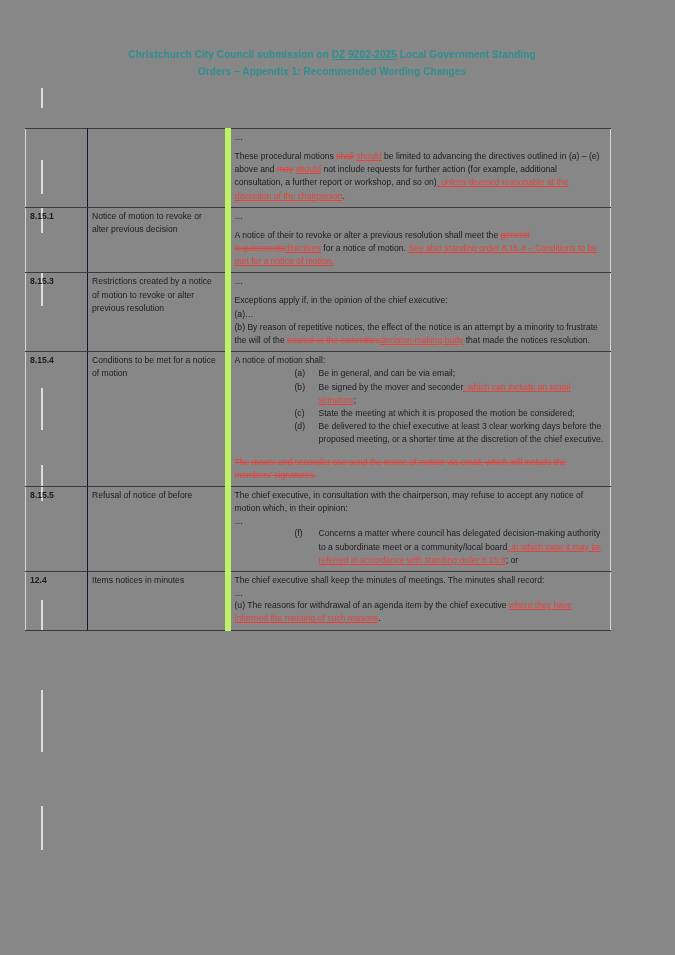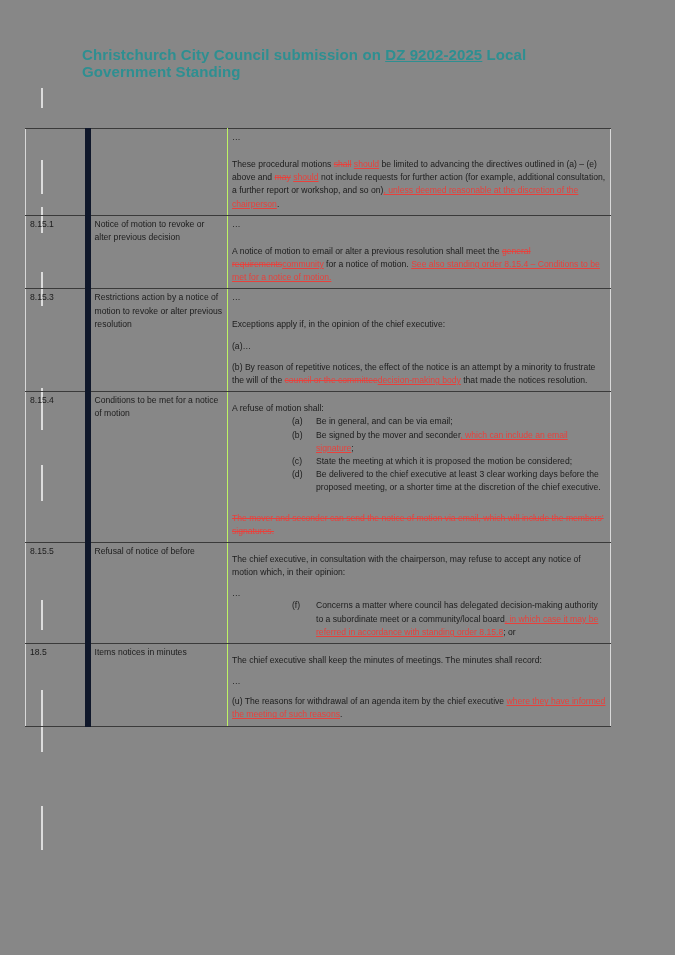--- a/index.html
+++ b/index.html
@@ -9,23 +9,24 @@
     font-family:"Liberation Sans", sans-serif;
     overflow:hidden;
   }
   .page{position:relative;width:675px;height:955px;}
 
   
   .doc-title{
     position:absolute;left:82px;top:46px;width:500px;
     color:#2e8f91;
     font-weight:bold;
-    font-size:15px;
+    font-size:10px;
     line-height:17px;
     letter-spacing:.1px;
+    text-align:center;
   }
   .doc-title .u{text-decoration:underline;}
 
   
   .chgbar{position:absolute;width:2px;background:#dcdcdc;}
 
   
   .tbl{
     position:absolute;left:25px;top:128px;
     width:585px;
@@ -34,32 +35,32 @@
   }
   .tbl td{
     vertical-align:top;
     padding:2px 4px 4px 4px;
     font-size:8.6px;
     line-height:13.2px;
     color:#1c1c1c;
     border-top:1px solid #3a3a3a;
     border-bottom:1px solid #3a3a3a;
   }
-  .c-num{width:62px;border-right:6px solid #0f172a;}
-  .c-head{width:140px;border-right:1px solid #bef264;margin-left:40px;}
+  .c-num{width:62px;border-right:1px solid #0f172a;font-weight:bold;}
+  .c-head{width:140px;border-right:6px solid #bef264;margin-left:40px;}
   .c-body{width:383px;}
   .tbl{border-left:1px solid #d8d8d8;border-right:1px solid #d8d8d8;}
 
   
   .ins{color:#e8413c;text-decoration:underline;}
   .del{color:#e8413c;text-decoration:line-through;}
   .ellip{display:block;font-size:8.6px;letter-spacing:1px;line-height:12px;}
   .gap{display:block;height:7px;}
   p{margin:0 0 0 0;}
-  .para{margin-bottom:0;margin-top:8px;}
+  .para{margin-bottom:0;}
   .spacer{height:9px;}
 
   
   ol.alpha{
     list-style:none;
     margin:0;padding:0 0 0 60px;
   }
   ol.alpha>li{
     position:relative;
     margin:0 0 0 0;
@@ -75,20 +76,21 @@
   ol.roman>li{position:relative;padding-left:24px;line-height:13.2px;}
   ol.roman>li>.mk{position:absolute;left:0;top:0;width:20px;}
 </style>
 </head>
 <body>
 
 <div class="page">
 
   <div class="doc-title">
     <span>Christchurch City Council submission on </span><span class="u">DZ 9202-2025</span><span> Local Government Standing</span><br>
+    <span>Orders – Appendix 1: Recommended Wording Changes</span>
   </div>
 
   <div id="changebars">
       <div class="chgbar" style="left: 41px; top: 88px; height: 20px;"></div>
       <div class="chgbar" style="left: 41px; top: 160px; height: 34px;"></div>
       <div class="chgbar" style="left: 41px; top: 207px; height: 26px;"></div>
       <div class="chgbar" style="left: 41px; top: 272px; height: 34px;"></div>
       <div class="chgbar" style="left: 41px; top: 388px; height: 42px;"></div>
       <div class="chgbar" style="left: 41px; top: 465px; height: 36px;"></div>
       <div class="chgbar" style="left: 41px; top: 600px; height: 30px;"></div>
@@ -111,39 +113,39 @@
             <div class="gap"></div>
             <p class="para"><span>These procedural motions </span><span class="del">shall</span><span> </span><span class="ins">should</span><span> be limited to advancing the directives outlined in (a) – (e) above and </span><span class="del">may</span><span> </span><span class="ins">should</span><span> not include requests for further action (for example, additional consultation, a further report or workshop, and so on)</span><span class="ins">, unless deemed reasonable at the discretion of the chairperson</span><span>.</span></p>
           </td>
         </tr>
         <tr>
           <td class="c-num">8.15.1</td>
           <td class="c-head">Notice of motion to revoke or alter previous decision</td>
           <td class="c-body">
             <div class="ellip">…</div>
             <div class="gap"></div>
-            <p class="para"><span>A notice of motion to email or alter a previous resolution shall meet the </span><span class="del">general requirements</span><span class="ins">community</span><span> for a notice of motion. </span><span class="ins">See also standing order 8.15.4 – Conditions to be met for a notice of motion.</span></p>
+            <p class="para"><span>A notice of their to revoke or alter a previous resolution shall meet the </span><span class="del">general requirements</span><span class="ins">directives</span><span> for a notice of motion. </span><span class="ins">See also standing order 8.15.4 – Conditions to be met for a notice of motion.</span></p>
           </td>
         </tr>
         <tr>
           <td class="c-num">8.15.3</td>
-          <td class="c-head">Restrictions action by a notice of motion to revoke or alter previous resolution</td>
+          <td class="c-head">Restrictions created by a notice of motion to revoke or alter previous resolution</td>
           <td class="c-body">
             <div class="ellip">…</div>
             <div class="gap"></div>
             <p class="para"><span>Exceptions apply if, in the opinion of the chief executive:</span></p>
             <p class="para"><span>(a)…</span></p>
             <p class="para"><span>(b) By reason of repetitive notices, the effect of the notice is an attempt by a minority to frustrate the will of the </span><span class="del">council or the committee</span><span class="ins">decision-making body</span><span> that made the notices resolution.</span></p>
           </td>
         </tr>
         <tr>
           <td class="c-num">8.15.4</td>
           <td class="c-head">Conditions to be met for a notice of motion</td>
           <td class="c-body">
-            <p class="para"><span>A refuse of motion shall:</span></p>
+            <p class="para"><span>A notice of motion shall:</span></p>
             <ol class="alpha">
               <li><span class="mk">(a)</span><span><span>Be in general, and can be via email;</span></span></li>
               <li><span class="mk">(b)</span><span><span>Be signed by the mover and seconder</span><span class="ins">, which can include an email signature</span><span>;</span></span></li>
               <li><span class="mk">(c)</span><span><span>State the meeting at which it is proposed the motion be considered;</span></span></li>
               <li><span class="mk">(d)</span><span><span>Be delivered to the chief executive at least 3 clear working days before the proposed meeting, or a shorter time at the discretion of the chief executive.</span></span></li>
             </ol>
             <div class="spacer"></div>
             <p class="para"><span class="del">The mover and seconder can send the notice of motion via email, which will include the members’ signatures.</span></p>
           </td>
         </tr>
@@ -152,21 +154,21 @@
           <td class="c-head">Refusal of notice of before</td>
           <td class="c-body">
             <p class="para"><span>The chief executive, in consultation with the chairperson, may refuse to accept any notice of motion which, in their opinion:</span></p>
             <p class="para ellip"><span>…</span></p>
             <ol class="roman">
               <li><span class="mk">(f)</span><span><span>Concerns a matter where council has delegated decision-making authority to a subordinate meet or a community/local board</span><span class="ins">, in which case it may be referred in accordance with standing order 8.15.8</span><span>; or</span></span></li>
             </ol>
           </td>
         </tr>
         <tr>
-          <td class="c-num">18.5</td>
+          <td class="c-num">12.4</td>
           <td class="c-head">Items notices in minutes</td>
           <td class="c-body">
             <p class="para"><span>The chief executive shall keep the minutes of meetings. The minutes shall record:</span></p>
             <p class="para ellip"><span>…</span></p>
             <p class="para"><span>(u) The reasons for withdrawal of an agenda item by the chief executive </span><span class="ins">where they have informed the meeting of such reasons</span><span>.</span></p>
           </td>
         </tr>
       </tbody>
   </table>
 

